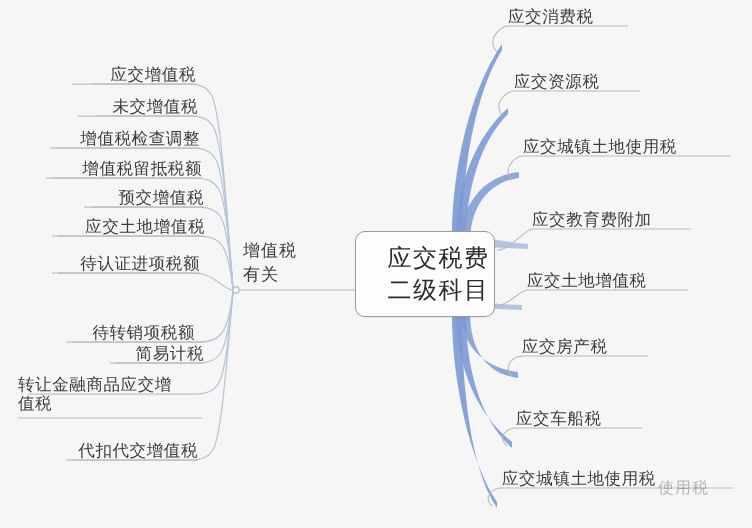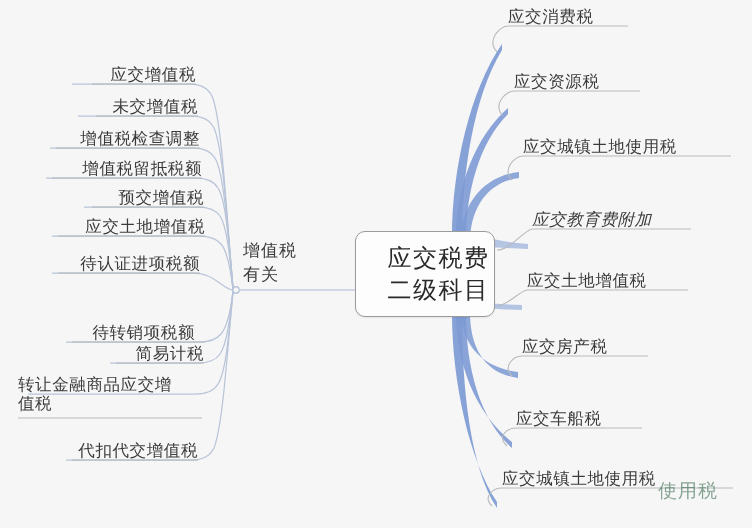--- a/index.html
+++ b/index.html
@@ -92,22 +92,22 @@
     top: 468px;
     width: 104px;
     height: 44px;
     opacity: 0.5;
     pointer-events: none;
   }
   #watermark .wm-text {
     position: absolute;
     left: 22px;
     top: 10px;
-    font-size: 19px;
-    color: #14532d;
+    font-size: 16px;
+    color: #737373;
     letter-spacing: 1px;
     white-space: nowrap;
     font-family: "Liberation Sans", sans-serif;
   }
 </style>
 </head>
 <body>
 
 <div id="mindmap">
 
@@ -207,21 +207,21 @@
     <span class="cl">应交税费</span>
     <span class="cl">二级科目</span>
   </div>
 
   <div class="leaf right" style="left:514px; top:72px;"><span>应交资源税</span></div>
 
   <div class="leaf right" style="left:508px; top:7px;"><span>应交消费税</span></div>
 
   <div class="leaf right" style="left:523px; top:137px;"><span>应交城镇土地使用税</span></div>
 
-  <div class="leaf right" style="left:532px; top:210px;font-style:italic;"><span>应交教育费附加</span></div>
+  <div class="leaf right" style="left:532px; top:210px;"><span>应交教育费附加</span></div>
 
   <div class="leaf right" style="left:527px; top:271px;"><span>应交土地增值税</span></div>
 
   <div class="leaf right" style="left:522px; top:337px;"><span>应交房产税</span></div>
 
   <div class="leaf right" style="left:516px; top:409px;"><span>应交车船税</span></div>
 
   <div class="leaf right" style="left:502px; top:469px;"><span>应交城镇土地使用税</span></div>
 
   <div id="watermark">

